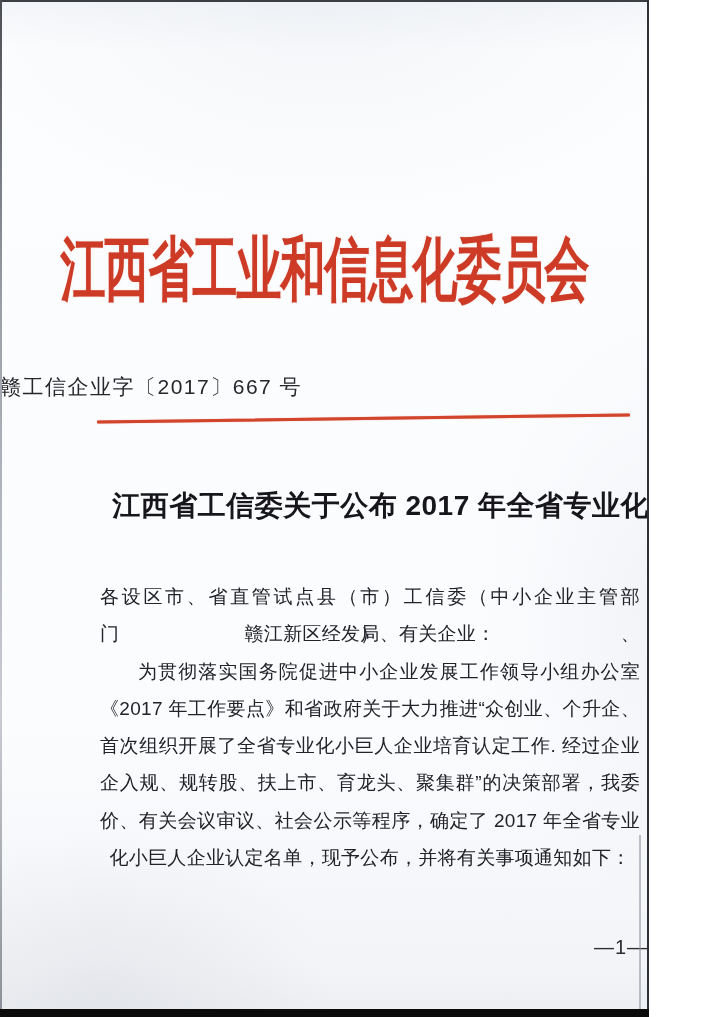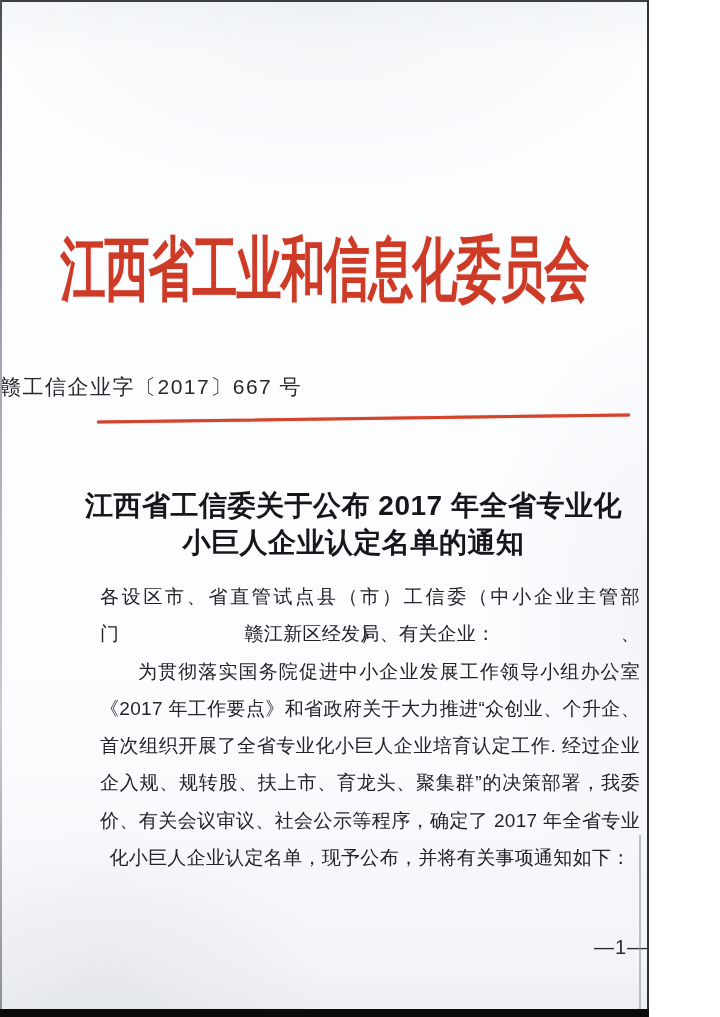--- a/index.html
+++ b/index.html
@@ -62,27 +62,26 @@
     width: 533px; height: 3px;
     transform: rotate(-0.75deg);
     border-radius: 1px;
     box-shadow: 0 0 1px rgba(210,69,44,0.6);
   }
 
   
   .ntitle {
     position: absolute;
     top: 487px; left: 0; width: 100%;
-    text-align: center;
+    text-align: right;
     font-weight: 700;
     font-size: 28px;
     line-height: 37px;
     letter-spacing: 0.5px;
     color: #16161b;
-    padding-left: 29px;
   }
 
   
   .bodytext {
     position: absolute;
     left: 100px; top: 578px;
     width: 540px;
     font-size: 19px;
     color: #222228;
   }
@@ -112,21 +111,20 @@
   <div class="agency">
     <span style="color: rgb(205, 58, 37);">江西省工业和信息化委员会</span>
   </div>
 
   <div class="docnum">赣工信企业字〔2017〕667 号</div>
 
   <div class="divider" style="background: rgb(210, 69, 44);"></div>
 
   <div class="ntitle">
     <div>江西省工信委关于公布 2017 年全省专业化</div>
-    <div>小巨人企业认定名单的通知</div>
   </div>
 
   <div class="bodytext">
     <div class="line j">各设区市、省直管试点县（市）工信委（中小企业主管部门）、</div>
     <div class="line">赣江新区经发局、有关企业：</div>
     <div class="line j indent">为贯彻落实国务院促进中小企业发展工作领导小组办公室</div>
     <div class="line j">《2017 年工作要点》和省政府关于大力推进“众创业、个升企、</div>
     <div class="line j">首次组织开展了全省专业化小巨人企业培育认定工作. 经过企业</div>
     <div class="line j">企入规、规转股、扶上市、育龙头、聚集群”的决策部署，我委</div>
     <div class="line j">价、有关会议审议、社会公示等程序，确定了 2017 年全省专业</div>

